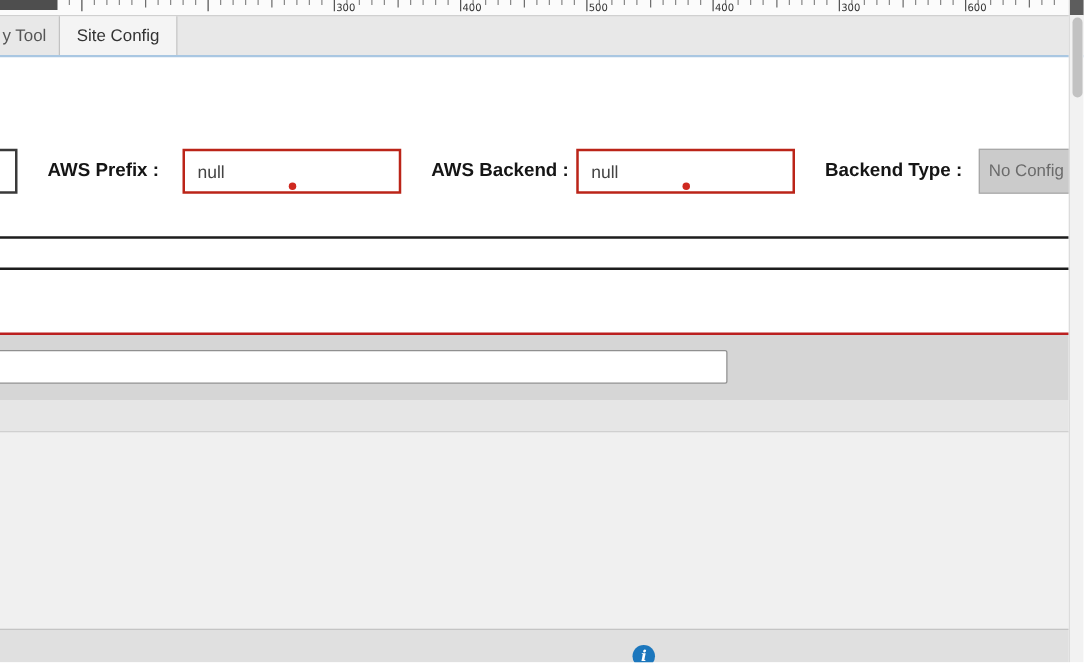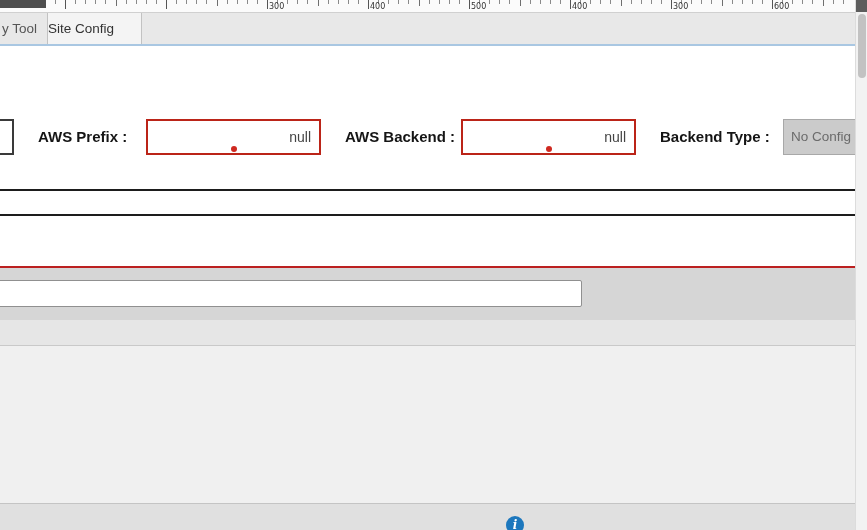--- a/index.html
+++ b/index.html
@@ -13,30 +13,30 @@
   .ruler-dark { position:absolute; left:0; top:0; width:46px; height:8px; background:#4e4e4e; }
   .tick { position:absolute; top:0; width:1px; height:4px; background:#8a8a8a; }
   .tick.mid { height:6px; background:#6f6f6f; }
   .tick.major { height:9px; background:#555555; }
   .ruler-label { position:absolute; top:2px; font-size:8px; color:#333; font-family:"DejaVu Sans", sans-serif; }
 
   
   .tabbar { position:absolute; left:0; top:12px; width:867px; height:32px; background:#e8e8e8; border-top:1px solid #d0d0d0; display:flex; }
   .tab { height:100%; display:flex; align-items:center; font-size:13.5px; color:#555; }
   .tab-partial { width:48px; padding-left:2px; border-right:1px solid #c2c2c2; background:#e8e8e8; }
-  .tab-active { width:94px; background:#f4f4f4; border-right:1px solid #c2c2c2; color:#333; }
+  .tab-active { width:94px; justify-content:center; background:#f4f4f4; border-right:1px solid #c2c2c2; color:#333; }
   .tab-underline { position:absolute; left:0; top:44px; width:867px; height:2px; background:#a9c7e2; }
 
   
   .panel { position:absolute; left:0; top:46px; width:867px; height:220px; background:#ffffff; }
   .cutoff-input { position:absolute; left:-62px; top:73px; width:76px; height:36px; background:#fff; border:2px solid #3a3a3a; }
   .flabel { position:absolute; top:82px; font-size:15px; font-weight:bold; color:#151515; white-space:nowrap; }
   .field-error { position:absolute; top:73px; width:175px; height:36px; }
   .field-error input { width:100%; height:100%; border:2px solid #bb2418; background:#fff; outline:none;
-                       font-family:"Liberation Sans",sans-serif; font-size:14px; color:#444; padding:0 8px 0 10px;text-align:right; }
+                       font-family:"Liberation Sans",sans-serif; font-size:14px; color:#444; padding:0 8px 0 10px; }
   .err-dot { position:absolute; left:50%; bottom:3px; width:6px; height:6px; border-radius:50%; background:#cf2920; transform:translateX(-50%); }
   .field-disabled { position:absolute; left:783px; top:73px; width:73px; height:36px; background:#cbcbcb; border:1px solid #a8a8a8;
                     line-height:34px; padding-left:7px; font-size:13.5px; color:#6b6b6b; overflow:hidden; white-space:nowrap; }
   .hline { position:absolute; left:0; width:855px; height:2px; background:#1d1d1d; }
 
   
   .red-line { position:absolute; left:0; top:266px; width:855px; height:2px; background:#bb2020; }
   .toolbar { position:absolute; left:0; top:268px; width:855px; height:52px; background:#d6d6d6; }
   .toolbar-input { position:absolute; left:-24px; top:12px; width:606px; height:27px; background:#fff; border:1px solid #909090;
                    border-radius:2px; outline:none; font-family:"Liberation Sans",sans-serif; font-size:13px; padding:0 8px; color:#333; }

